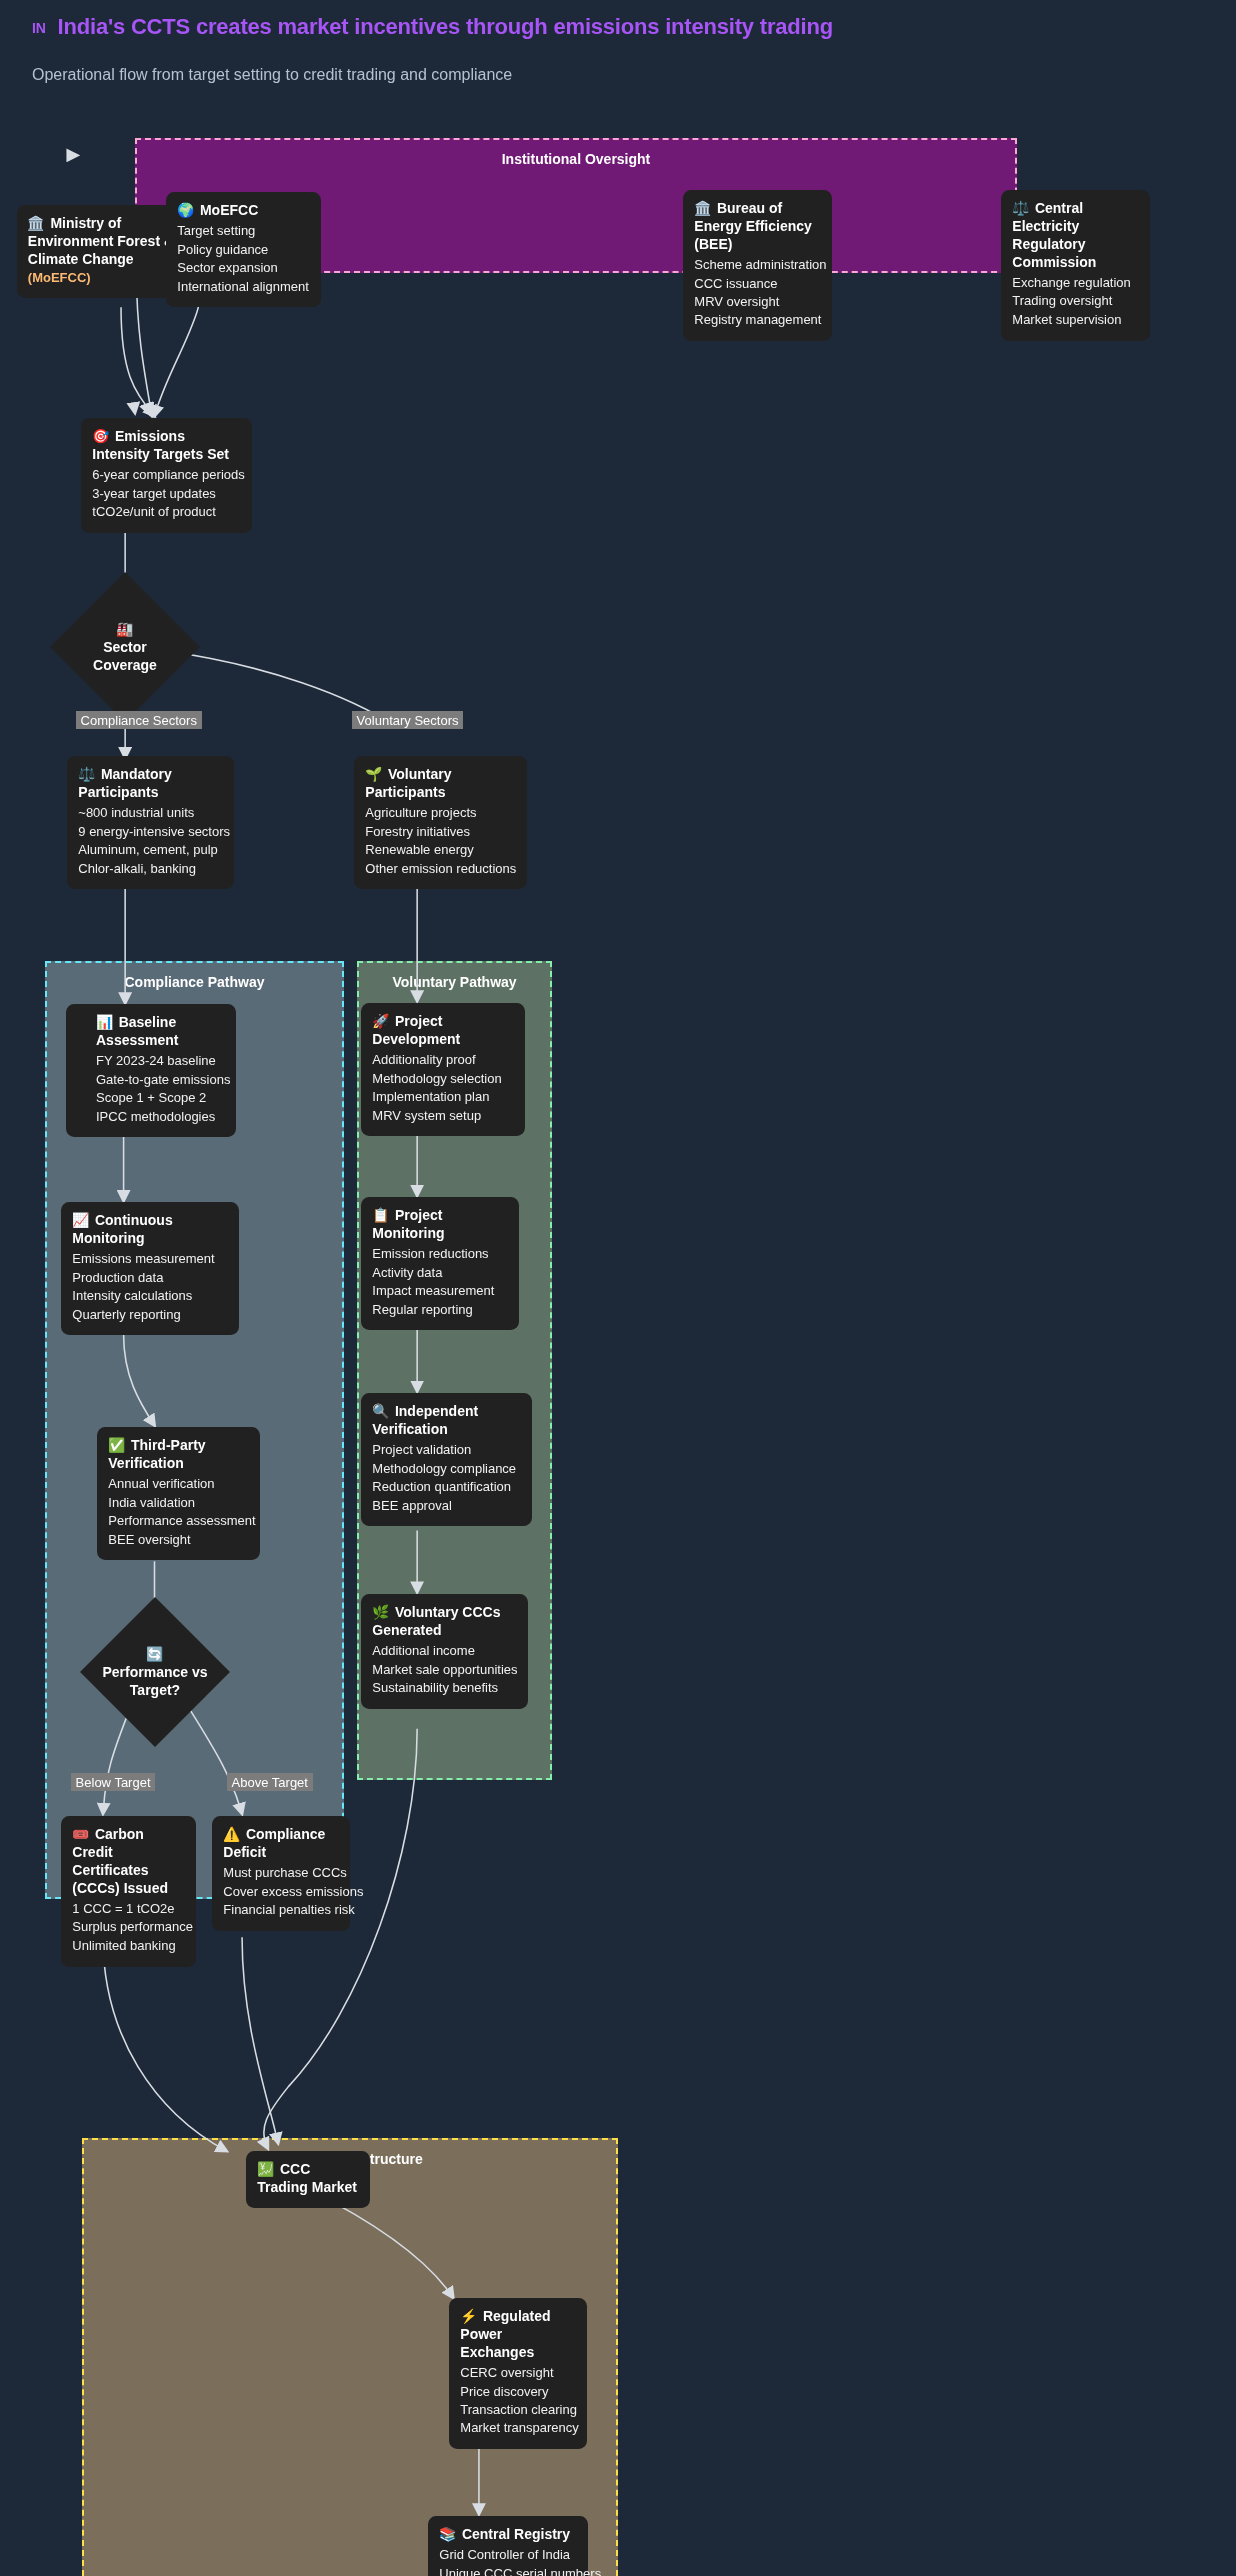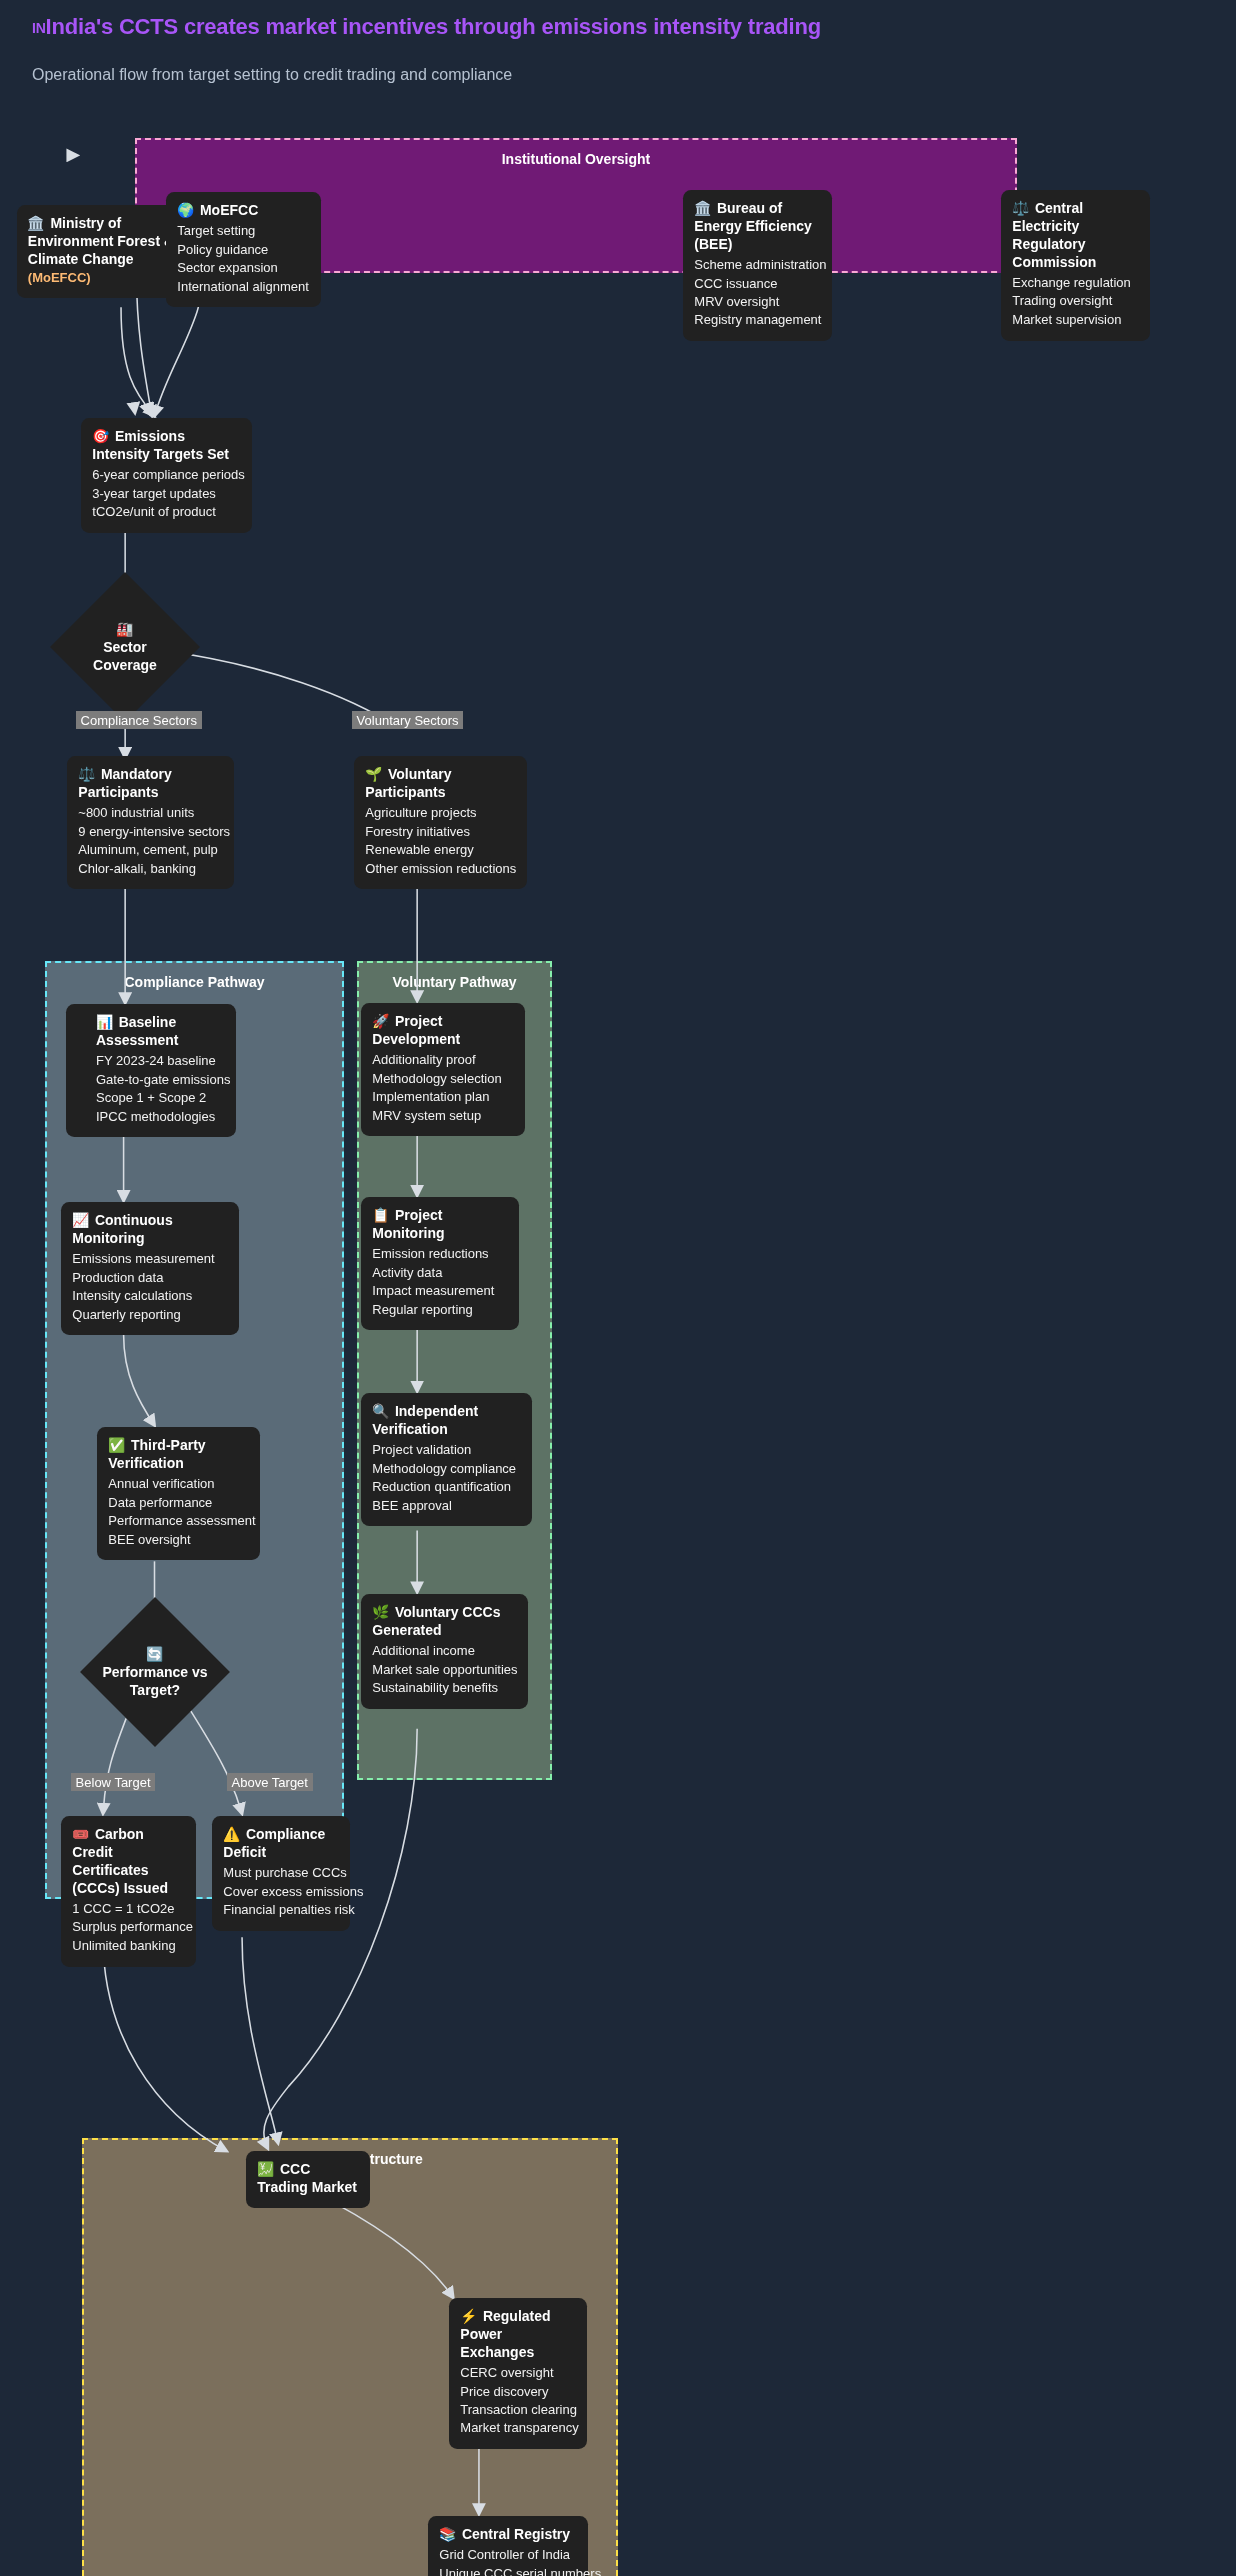--- a/index.html
+++ b/index.html
@@ -7,21 +7,21 @@
   body {
     width:1236px; height:3770px;
     font-family:"Liberation Sans", sans-serif;
     color:#ffffff;
     position:relative;
     overflow:hidden;
   }
   
   .hdr { position:absolute; left:32px; top:14.4px; width:1133px; }
   .hdr-title { font-size:22px; font-weight:bold; color:#a855f7; letter-spacing:-0.2px; white-space:nowrap;}
-  .hdr-flag { font-size:14px; font-weight:bold; color:#a855f7; font-variant:small-caps; vertical-align:1px; margin-right:0;}
+  .hdr-flag { font-size:14px; font-weight:bold; color:#a855f7; font-variant:small-caps; vertical-align:1px; margin-right:12px;}
   .hdr-sub { font-size:16px; color:#b6c2d1; margin-top:26px; }
 
   
   #canvas { position:absolute; left:0; top:0; width:1236px; height:3770px; }
   svg.edges { position:absolute; left:0; top:0; width:1236px; height:3770px; pointer-events:none; }
 
   
   .cluster { position:absolute; border-width:2.1px; border-style:dashed; }
   .cluster .clabel { position:absolute; top:11.3px; width:100%; text-align:center;
                      font-size:14px; font-weight:bold; color:#ffffff; }
@@ -261,21 +261,21 @@
       <li>Quarterly reporting</li>
     </ul>
   </div>
 
   <div class="node" style="left:97px; top:1427px; width:163px;">
     <div class="ntitle">
       <span class="emoji">✅</span><span>Third-Party Verification</span>
     </div>
     <ul>
       <li>Annual verification</li>
-      <li>Data performance</li>
+      <li>India validation</li>
       <li>Performance assessment</li>
       <li>BEE oversight</li>
     </ul>
   </div>
 
   <div class="diamond" style="left:102px; top:1619px; width:106px; height:106px;">
     <div class="dshape"></div>
     <div class="dtxt">
       <div><span class="emoji">🔄</span></div>
       <div>Performance vs Target?</div>

